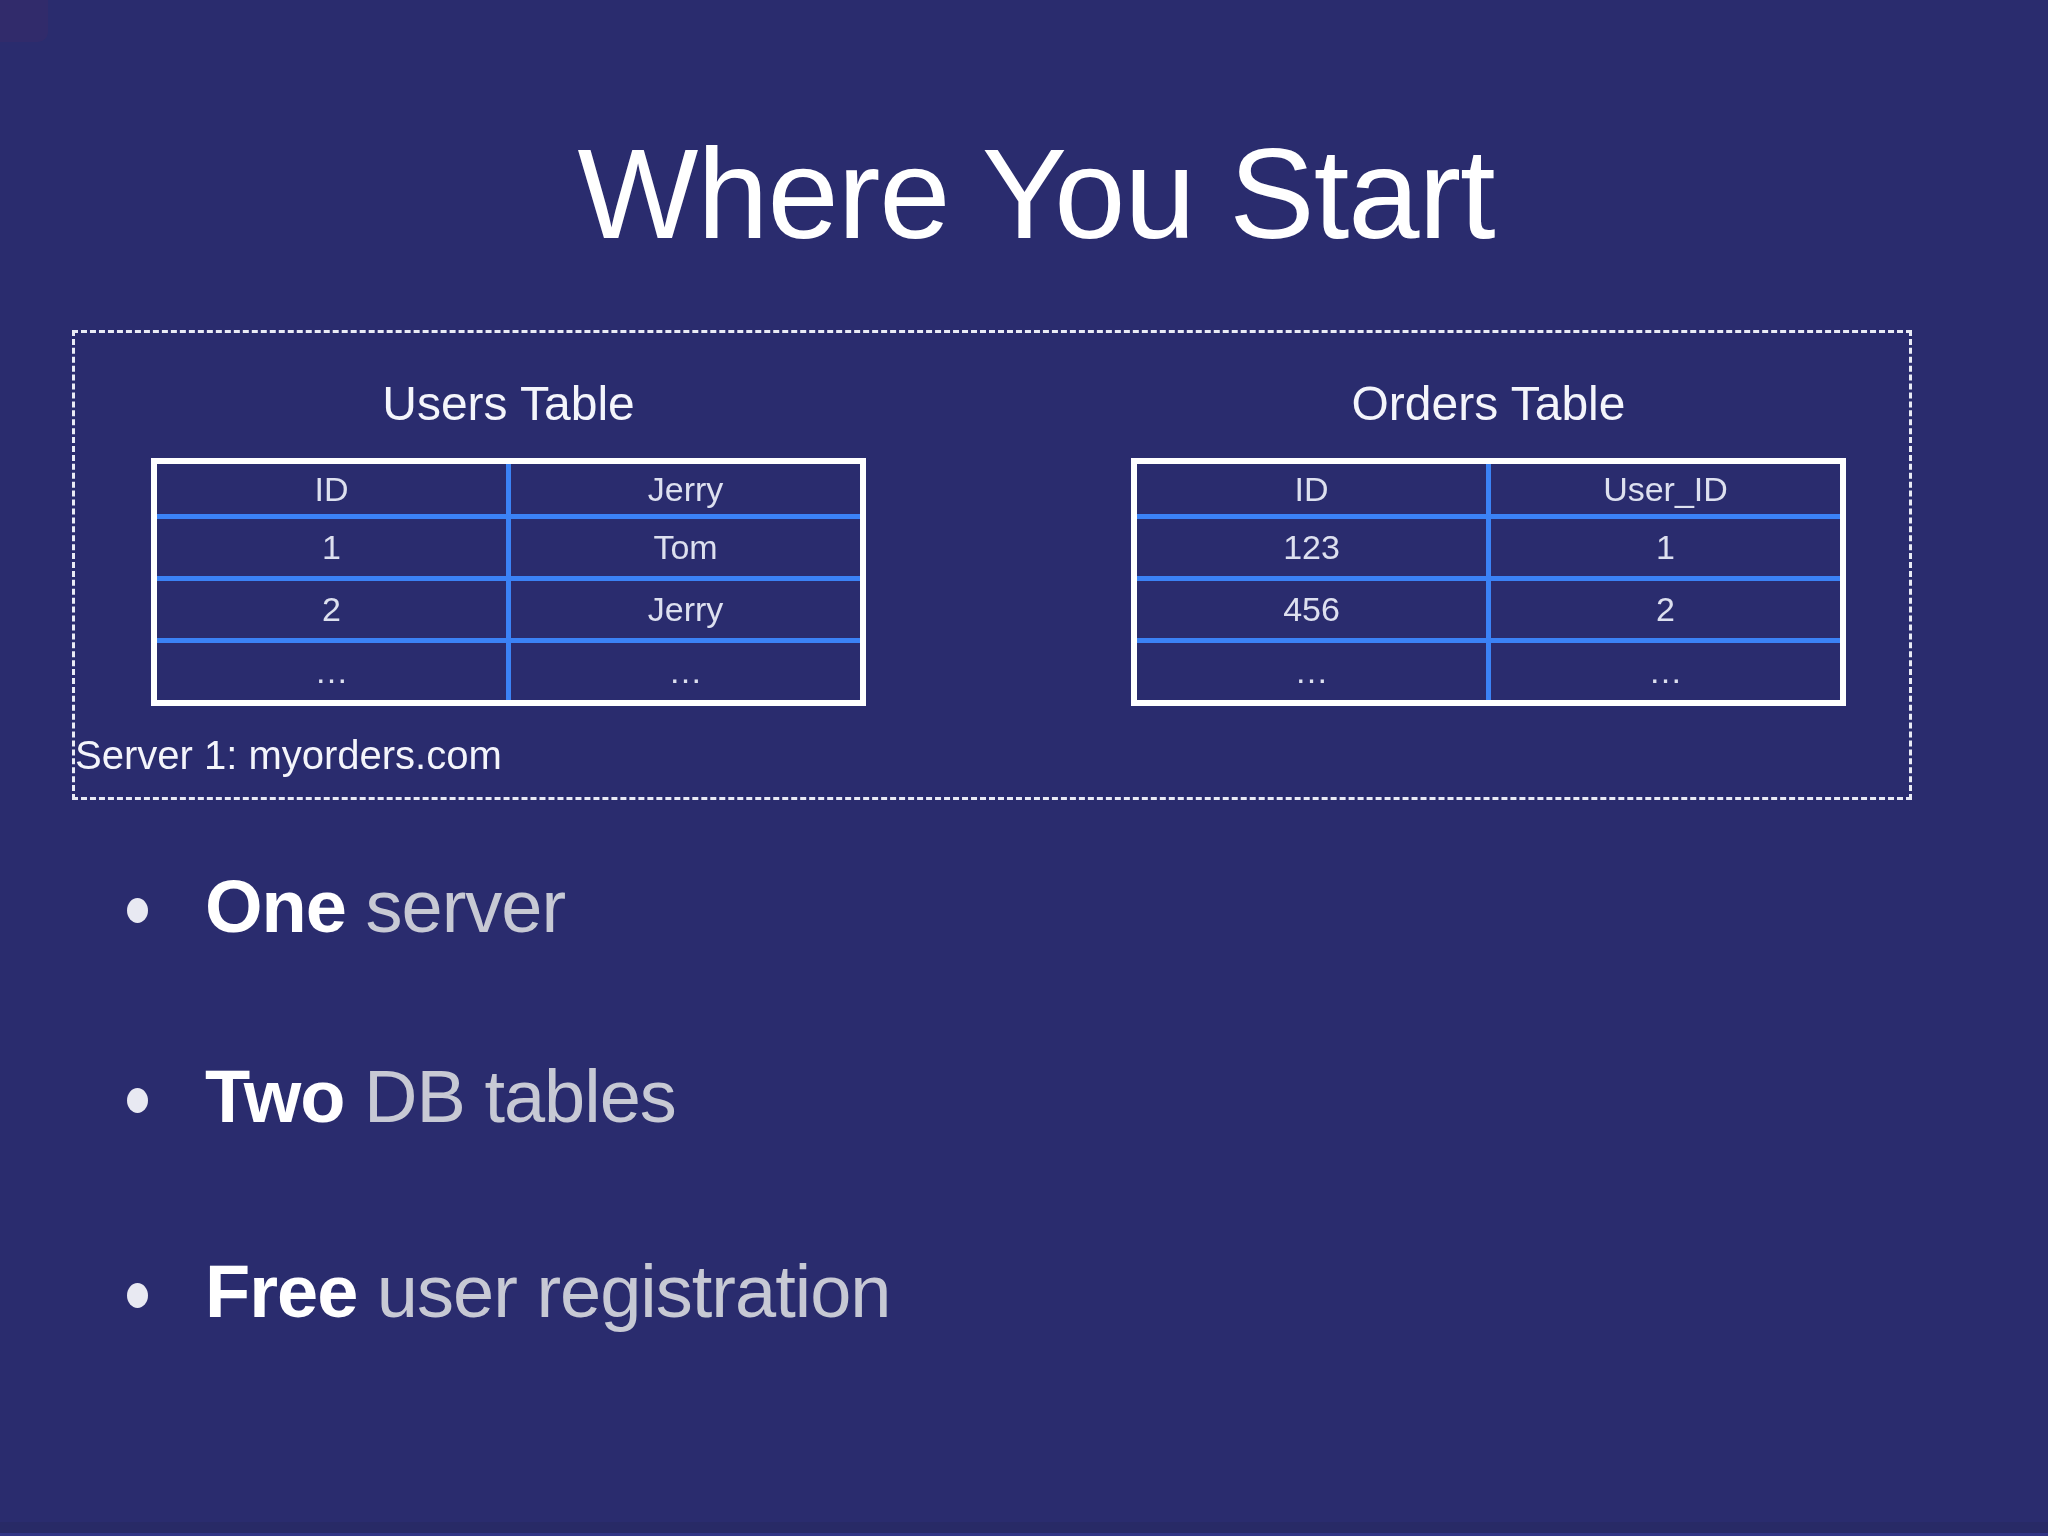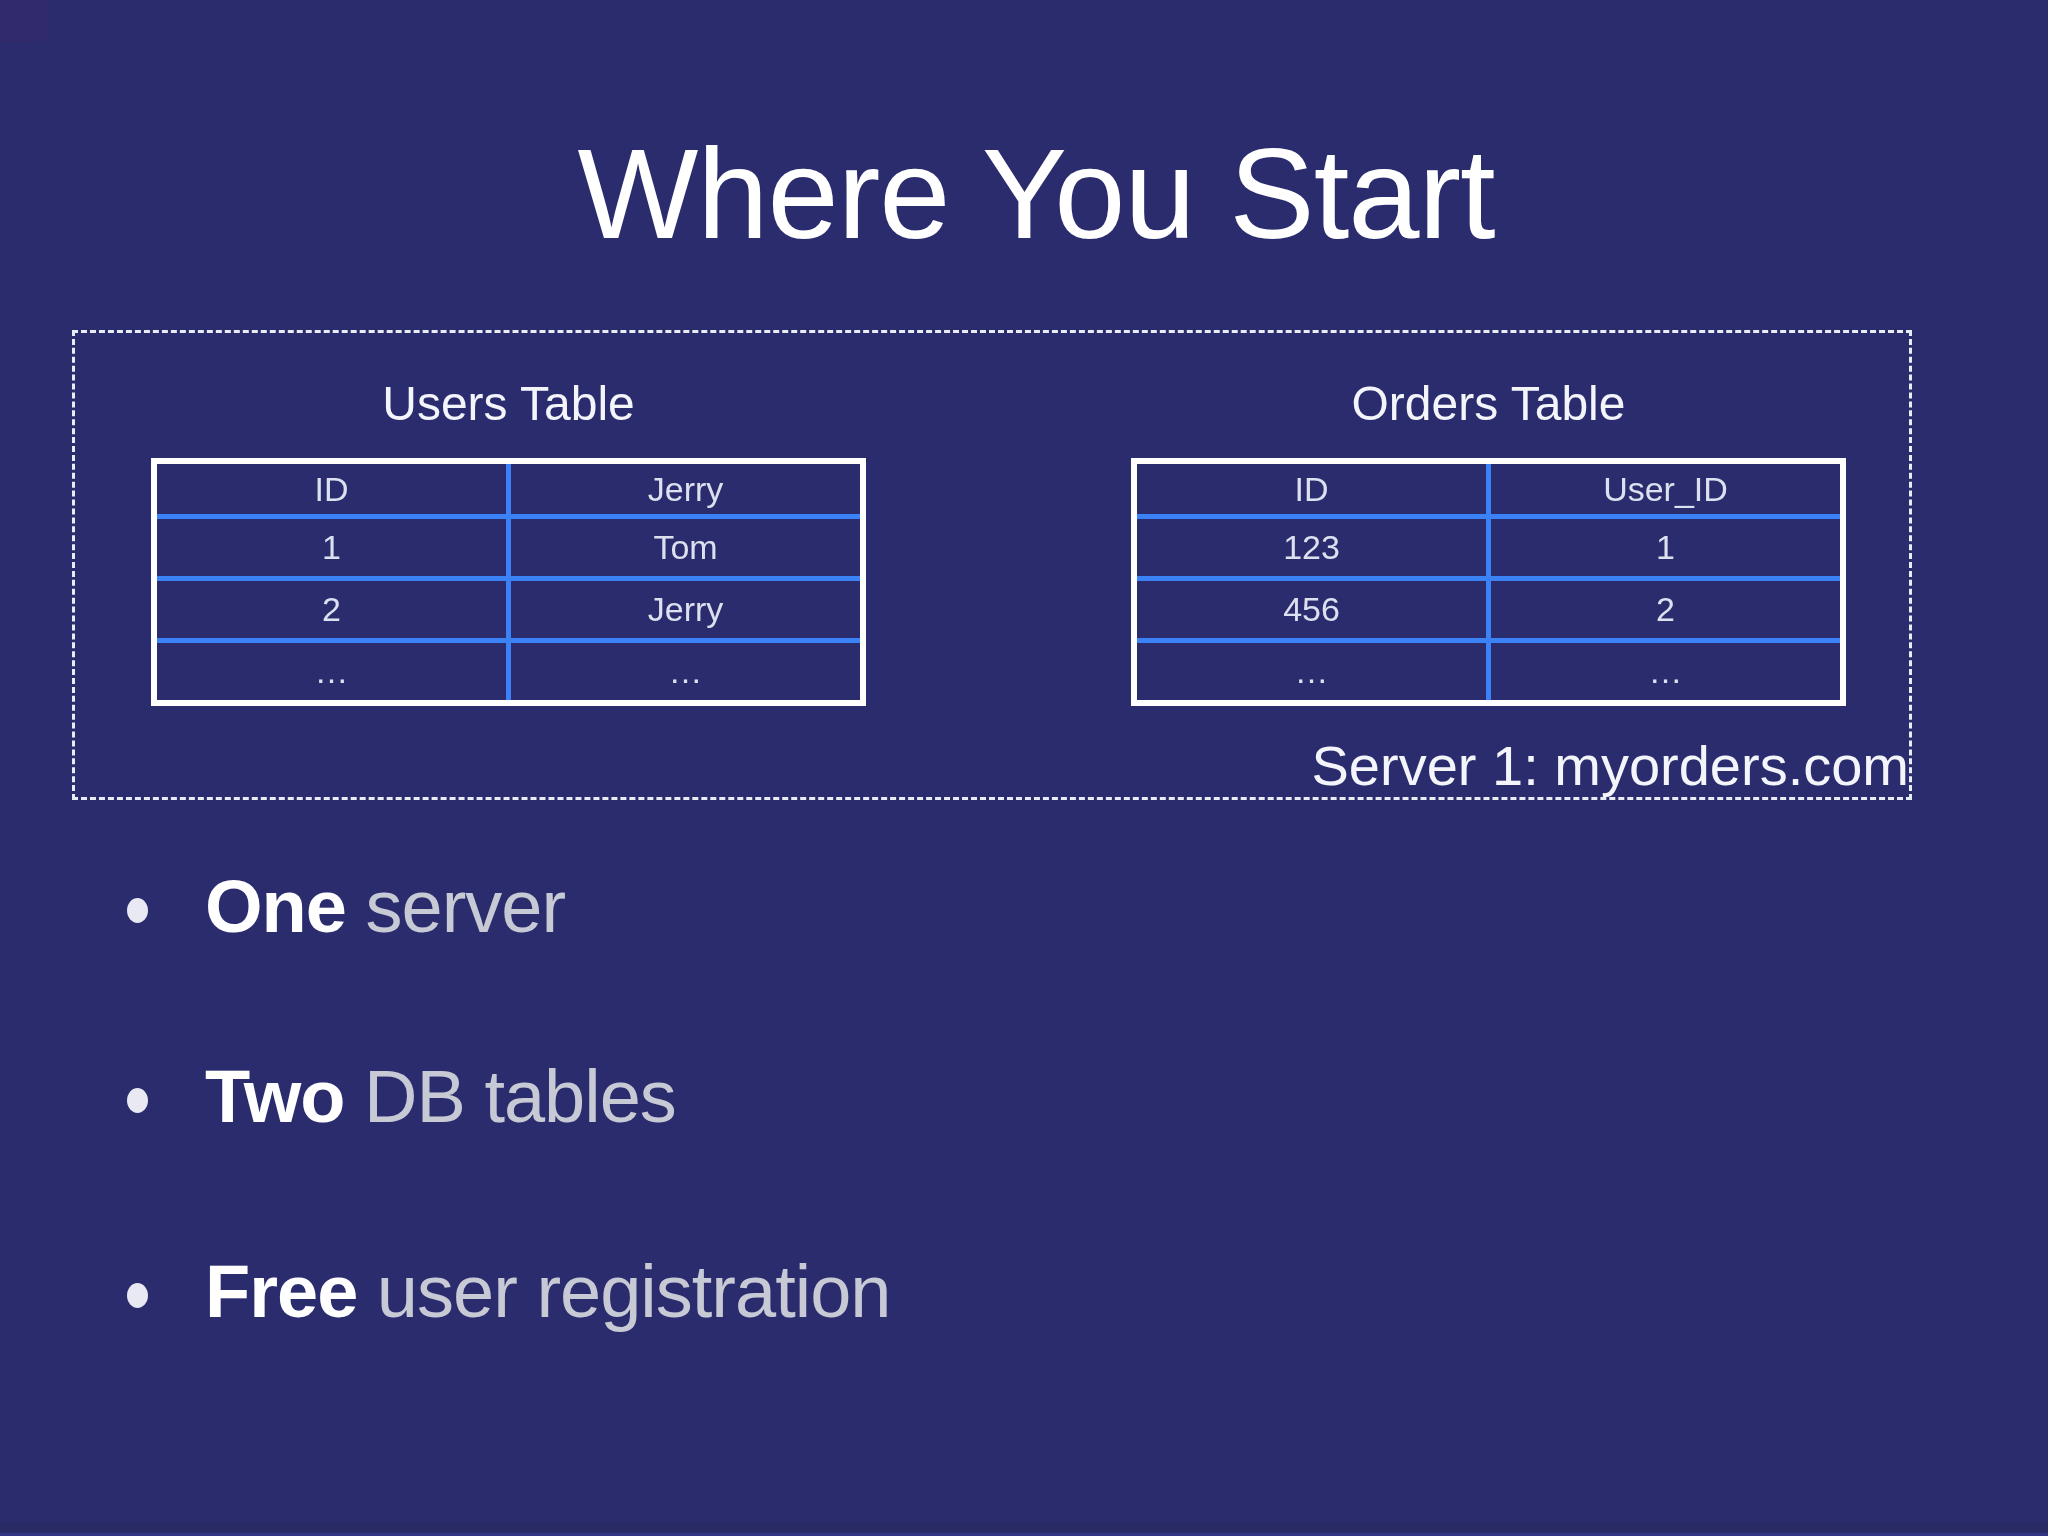--- a/index.html
+++ b/index.html
@@ -40,21 +40,21 @@
   }
   table.dbtable th, table.dbtable td {
     border:5px solid #3b82f6; padding:0;
     font-size:34px; font-weight:400; text-align:center;
     color:#dde0ef; background:#2a2c6e;
   }
   table.dbtable th { height:50px; }
   table.dbtable td { height:57px; }
   .server-label {
     position:absolute; top:400px; left:0; width:100%;
-    text-align:right; font-size:56px; color:#f4f5fb;
+    text-align:left; font-size:40px; color:#f4f5fb;
   }
   .bullet {
     position:absolute; left:127px; height:90px;
     display:flex; align-items:center;justify-content:center;
   }
   .bullet.b1 { top:862px; }
   .bullet.b2 { top:1052px; }
   .bullet.b3 { top:1247px; }
   .dot {
     width:21px; height:25px; border-radius:50%;

